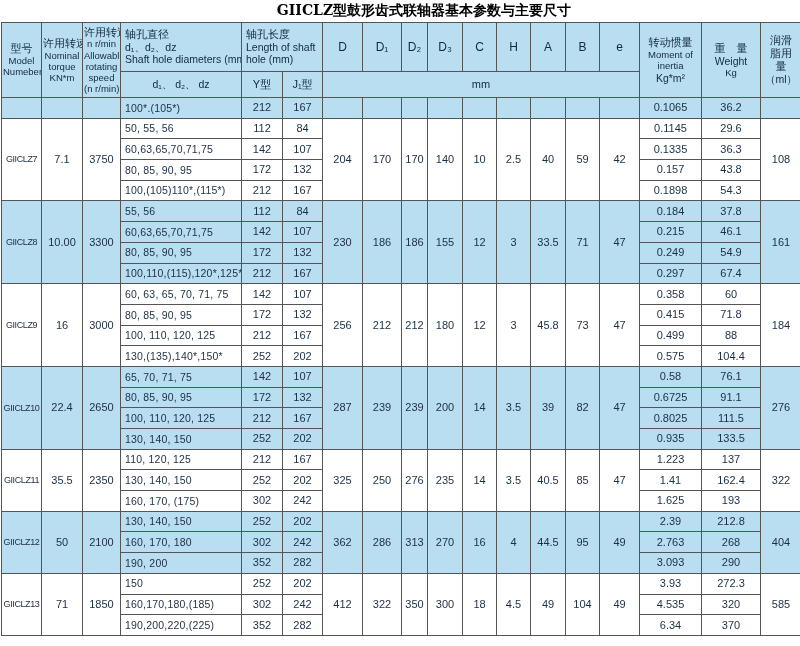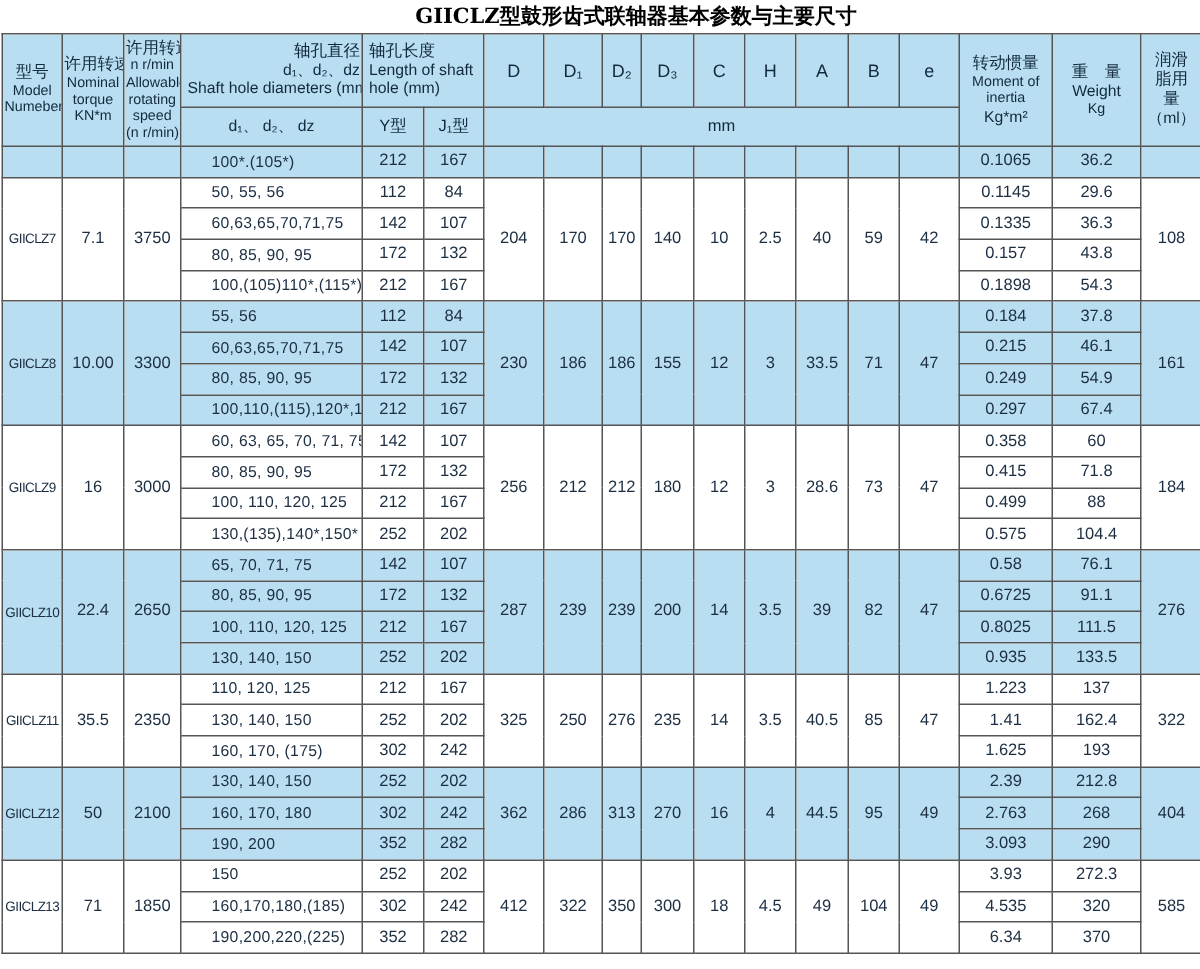--- a/index.html
+++ b/index.html
@@ -30,21 +30,21 @@
   thead th{background:#b9def1;font-weight:normal;color:#12293e;}
   thead tr.main{height:49px;}
   thead tr.sub{height:26px;}
   .cn{font-size:11px;}
   .en{font-size:9.5px;}
   .en-wide{font-size:10.5px;}
   .dimletter{font-size:12px;}
   tbody td{color:#1c2e42;}
   td.blue{background:#b9def1;}
   td.white{background:#ffffff;}
-  td.diam{text-align:left;padding-left:20px;font-size:10.5px;letter-spacing:0.2px;}
+  td.diam{text-align:left;padding-left:4px;font-size:10.5px;letter-spacing:0.2px;}
   td.model{font-size:9px;letter-spacing:-0.4px;margin-top:32px;}
   td.num{font-size:11px;}
 </style>
 </head>
 <body>
 
 <div class="page">
   <div class="title">GIICLZ型鼓形齿式联轴器基本参数与主要尺寸</div>
 
   <table>
@@ -82,21 +82,21 @@
             <div class="en">KN*m</div>
           </th>
           <th rowspan="2">
             <div class="cn">许用转速</div>
             <div class="en">n r/min</div>
             <div class="en">Allowable</div>
             <div class="en">rotating</div>
             <div class="en">speed</div>
             <div class="en">(n r/min)</div>
           </th>
-          <th style="text-align: right; padding-left: 4px;">
+          <th style="text-align: left; padding-left: 4px;">
             <div class="cn">轴孔直径</div>
             <div class="en-wide">d₁、d₂、dz</div>
             <div class="en-wide">Shaft hole diameters (mm)</div>
           </th>
           <th colspan="2" style="text-align: left; padding-left: 4px;">
             <div class="cn">轴孔长度</div>
             <div class="en-wide">Length of shaft</div>
             <div class="en-wide">hole (mm)</div>
           </th>
           <th class="dimletter">D</th>
@@ -242,21 +242,21 @@
           <td rowspan="4" class="white num">3000</td>
           <td class="white diam">60, 63, 65, 70, 71, 75</td>
           <td class="white num">142</td>
           <td class="white num">107</td>
           <td rowspan="4" class="white num">256</td>
           <td rowspan="4" class="white num">212</td>
           <td rowspan="4" class="white num">212</td>
           <td rowspan="4" class="white num">180</td>
           <td rowspan="4" class="white num">12</td>
           <td rowspan="4" class="white num">3</td>
-          <td rowspan="4" class="white num">28.6</td>
+          <td rowspan="4" class="white num">45.8</td>
           <td rowspan="4" class="white num">73</td>
           <td rowspan="4" class="white num">47</td>
           <td class="white num">0.358</td>
           <td class="white num">60</td>
           <td rowspan="4" class="white num">184</td>
         </tr>
         <tr>
           <td class="white diam">80, 85, 90, 95</td>
           <td class="white num">172</td>
           <td class="white num">132</td>

